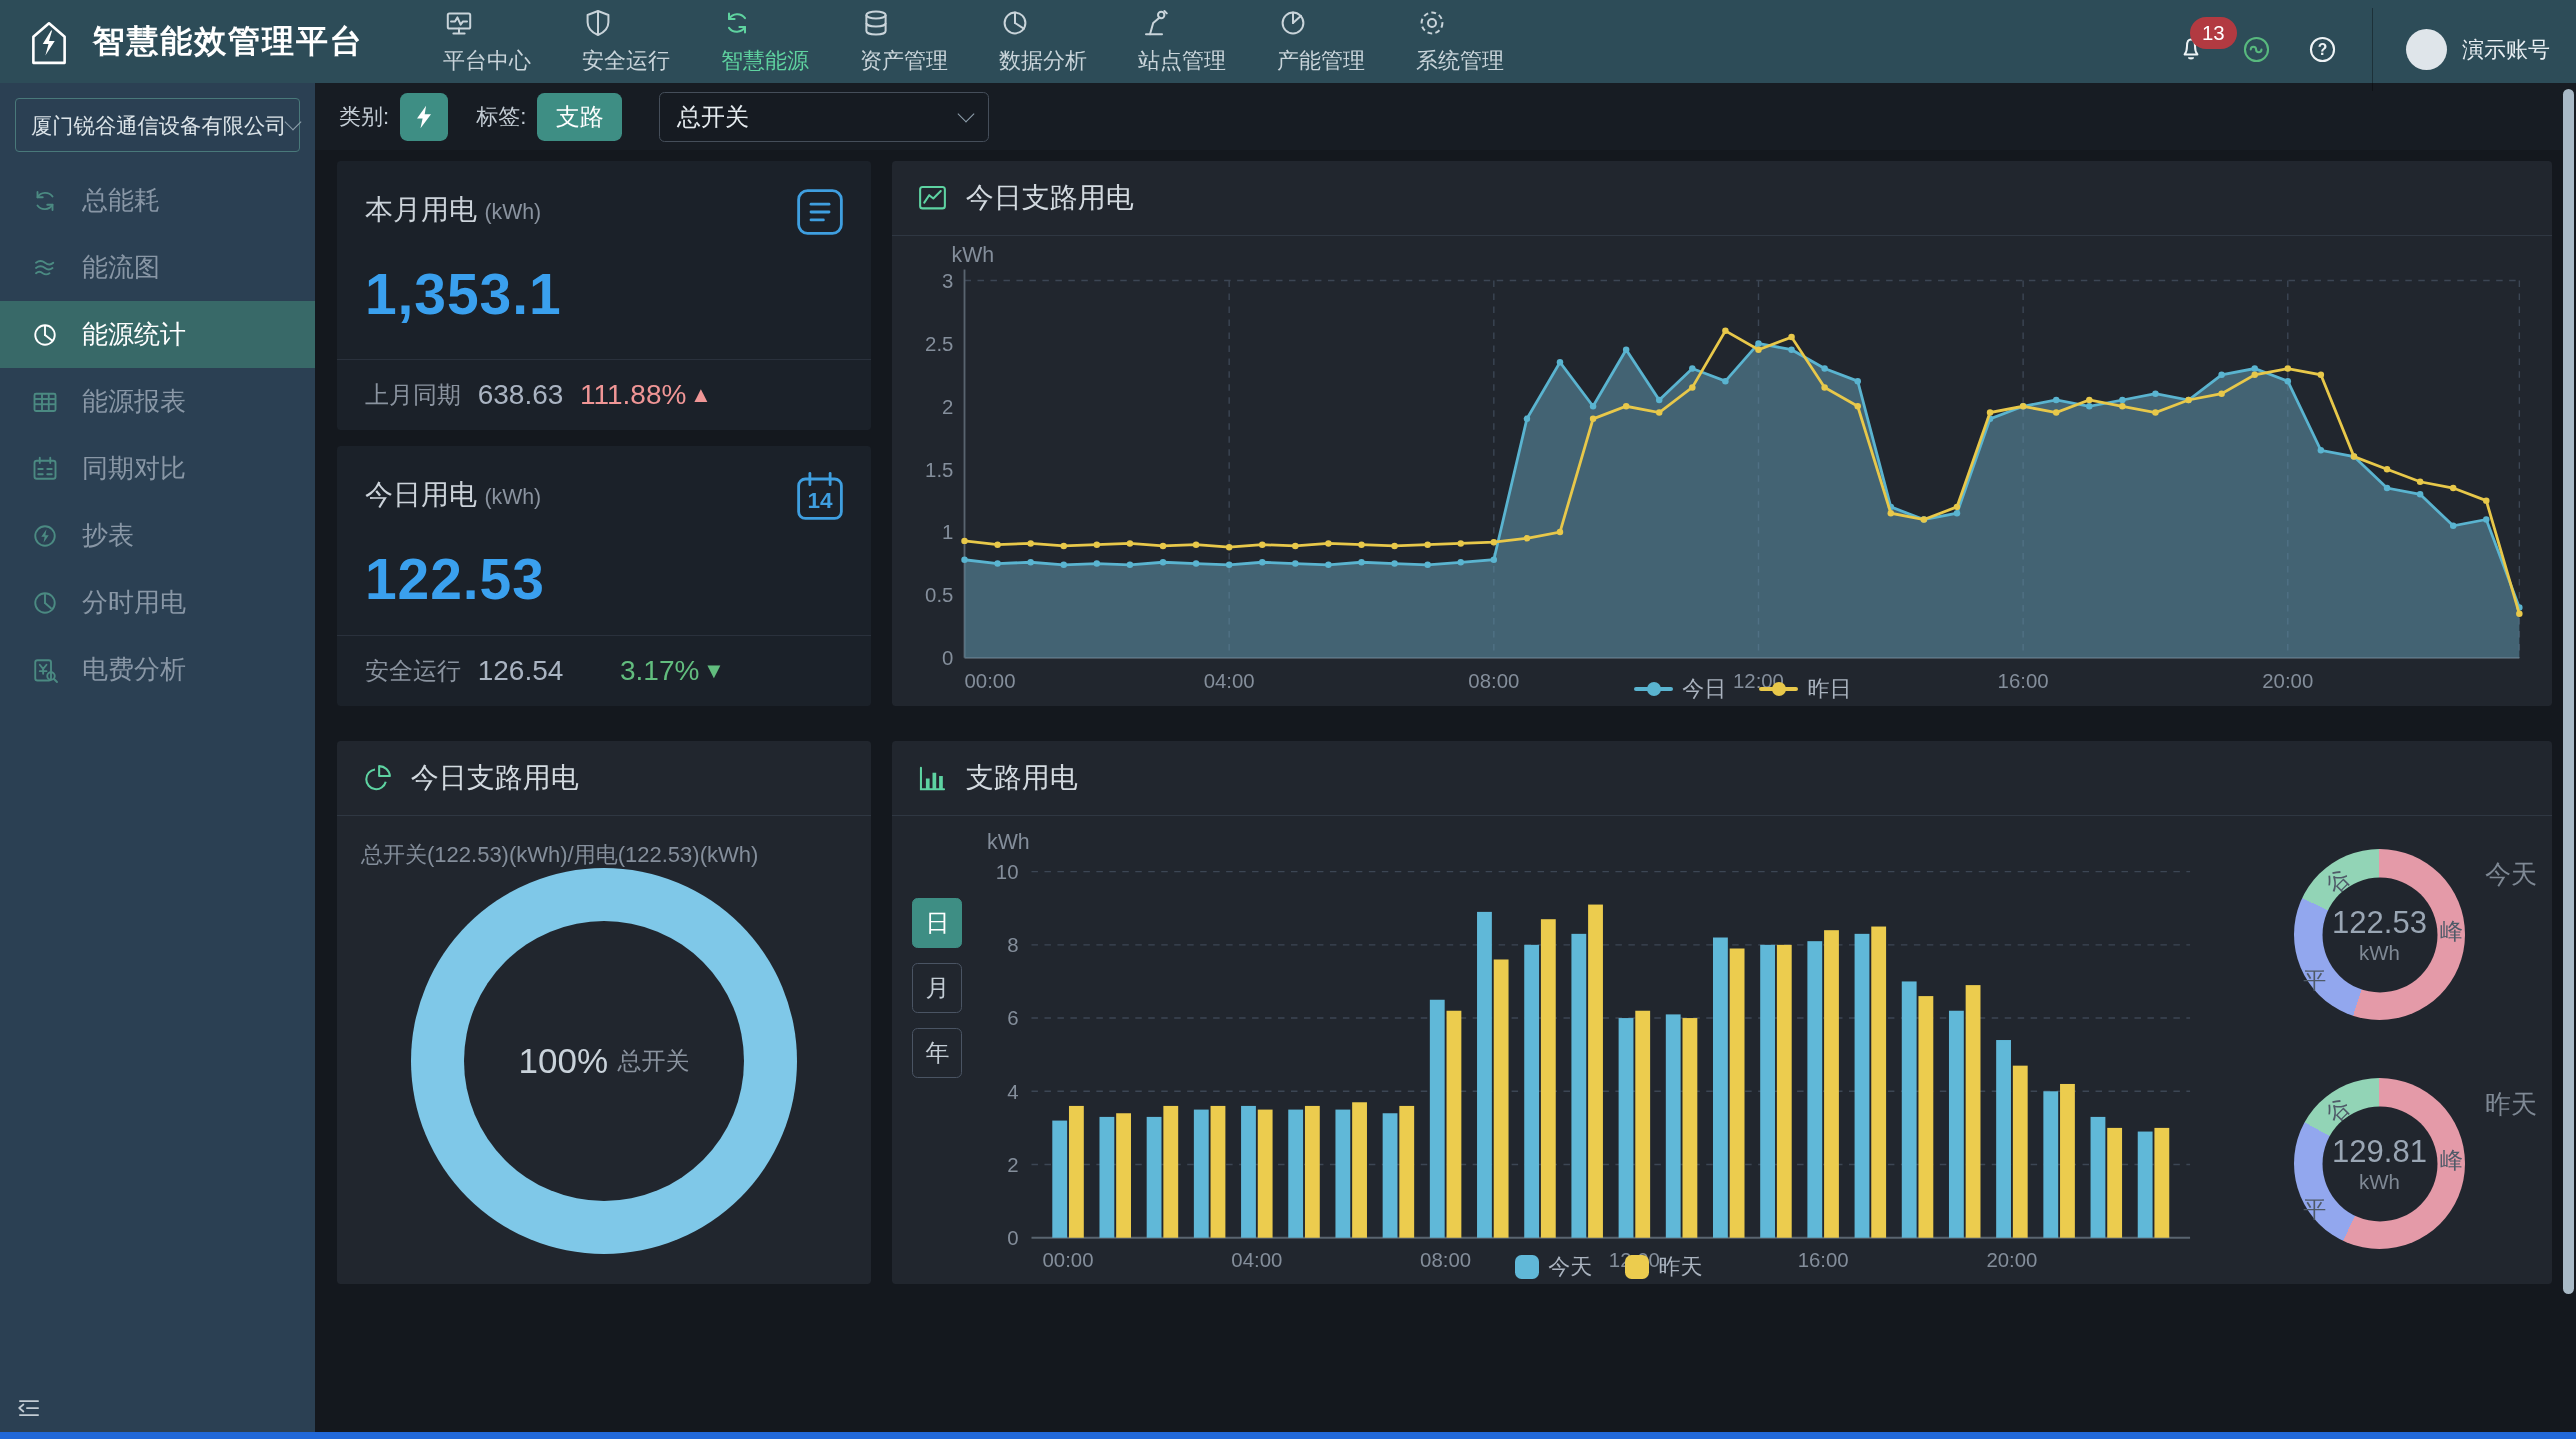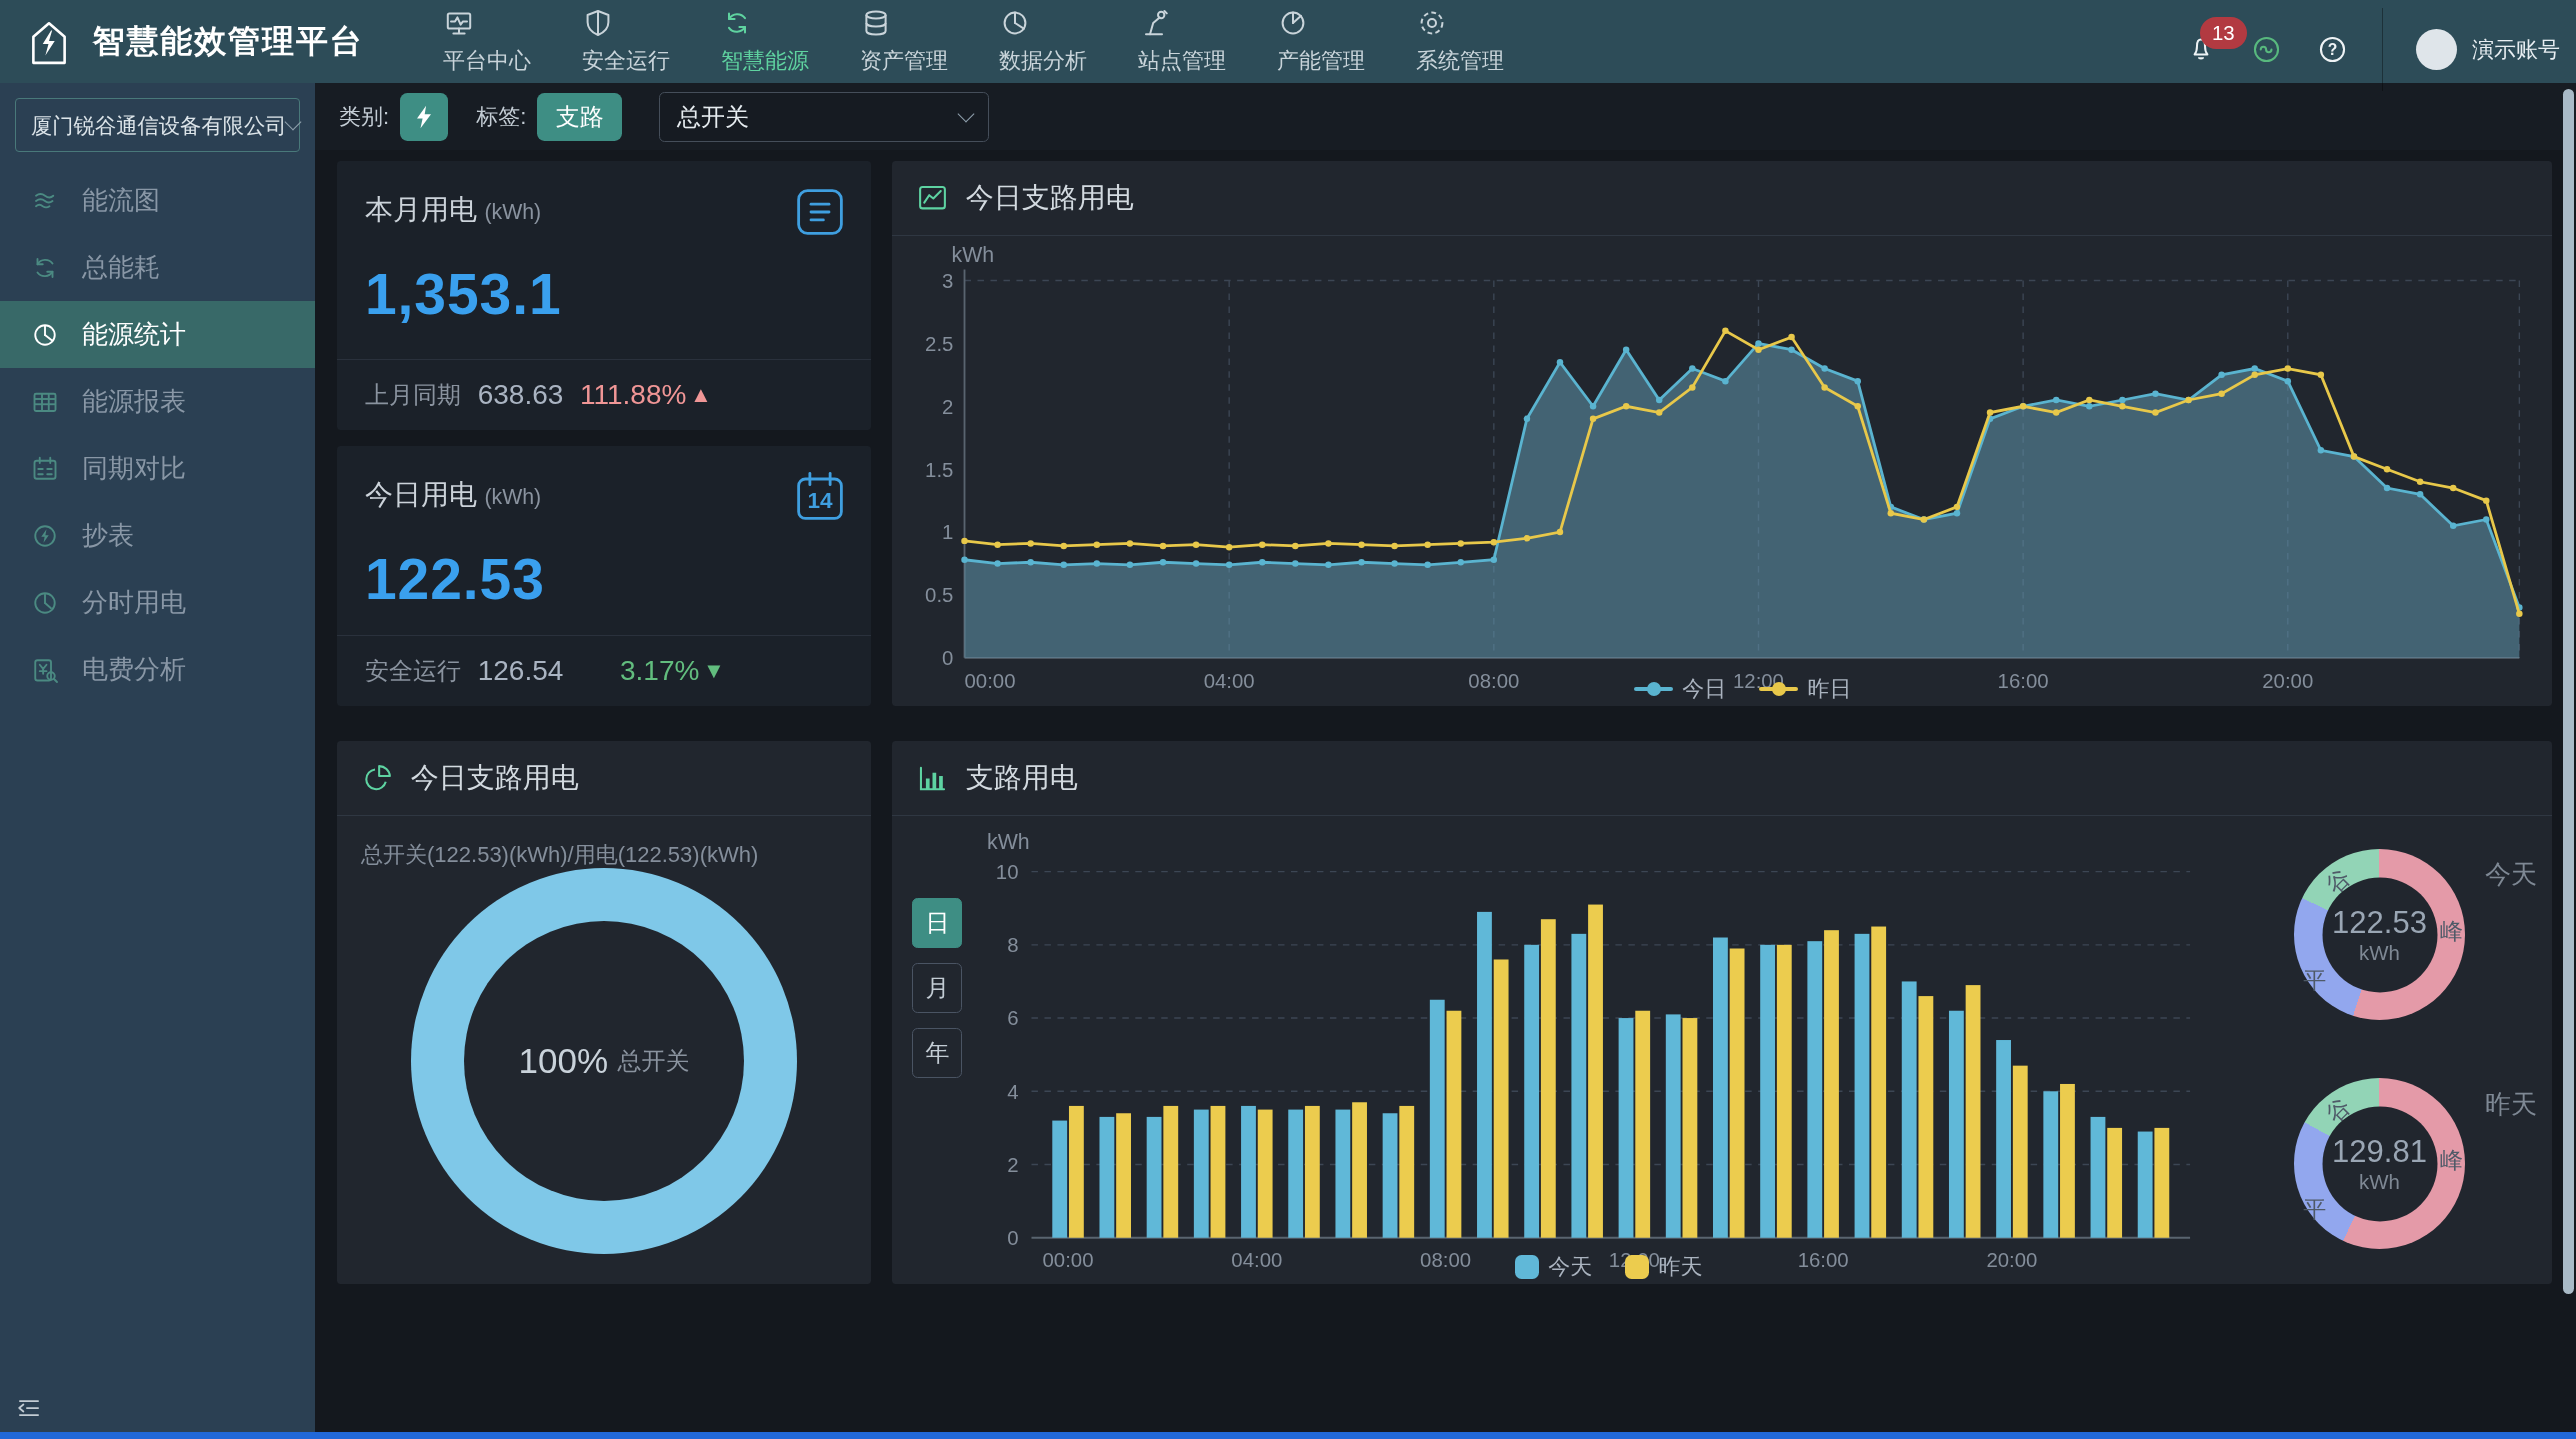--- a/index.html
+++ b/index.html
@@ -6,21 +6,21 @@
   body{width:2576px;height:1439px;background:#14181e;font-family:"Liberation Sans","DejaVu Sans",sans-serif;overflow:hidden;}
   #app{position:relative;width:2576px;height:1439px;}
 
   
   .topbar{position:absolute;top:0;left:0;width:100%;height:83px;background:#2d4c58;display:flex;align-items:center;z-index:6;}
   .logo{display:flex;align-items:center;gap:18.5px;padding-left:24px;width:419px;}
   .logo-title{color:#ffffff;font-size:32px;font-weight:bold;letter-spacing:1.9px;white-space:nowrap;}
   .nav{display:flex;gap:41px;align-items:center;height:100%;}
   .nav-item{display:flex;flex-direction:column;align-items:flex-start;justify-content:center;gap:6.5px;cursor:pointer;color:#c9d4da;font-size:22px;min-width:98px;height:100%;}
   .nav-item.active{color:#5fd3a0;}
-  .top-right{margin-left:auto;display:flex;align-items:center;gap:33px;padding-right:16px;height:100%;margin-top:16px;}
+  .top-right{margin-left:auto;display:flex;align-items:center;gap:33px;padding-right:26px;height:100%;margin-top:16px;}
   .bell-wrap{position:relative;cursor:pointer;}
   .badge{position:absolute;top:-15px;left:15px;background:#b23a41;color:#fff;font-size:20.4px;line-height:1;border-radius:16px;padding:5.6px 12px;}
   .account{display:flex;align-items:center;gap:15px;border-left:0.9px solid rgba(0,0,0,0.35);padding-left:33px;height:100%;color:#e8eef2;font-size:22px;cursor:pointer;}
   .avatar{width:41px;height:41px;border-radius:50%;background:#dfe5ea;}
 
   
   .sidebar{position:absolute;top:83px;left:0;width:315px;bottom:7.4px;background:#2b4053;z-index:5;}
   .company{margin:15px;height:52px;border:0.9px solid #49797a;border-radius:4px;display:flex;align-items:center;justify-content:space-between;padding:0 15px;color:#dde5ea;font-size:21.3px;cursor:pointer;white-space:nowrap;}
   .chev{width:11px;height:11px;border-right:1.9px solid #8fa0ad;border-bottom:1.9px solid #8fa0ad;transform:rotate(45deg);margin-top:-5.6px;flex:none;}
   .menu{margin-top:15px;}
@@ -199,35 +199,35 @@
     </div>
   </div>
 
   <div class="sidebar">
     <div class="company">
       <span>厦门锐谷通信设备有限公司</span>
       <span class="chev"></span>
     </div>
     <div class="menu">
       <div class="menu-item">
-        <svg width="30" height="30" viewBox="0 0 40 40" fill="none" stroke="currentColor" stroke-width="2.5" stroke-linecap="round">
-            <path d="M8 13 C12 10 16 10 20 13 C24 16 28 16 31 13"></path>
-            <path d="M8 20 C12 17 16 17 20 20 C23 22.5 27 22.5 30 20"></path>
-            <path d="M8 27 C11 24.5 14 24.5 17 27 C20 29 23 29 26 27"></path>
-          </svg>
-        <span>能流图</span>
-      </div>
-      <div class="menu-item">
         <svg width="30" height="30" viewBox="0 0 40 40" fill="none" stroke="currentColor" stroke-width="2.5" stroke-linecap="round" stroke-linejoin="round">
             <path d="M30 14 A12 12 0 0 0 10 15"></path>
             <polyline points="10,8 10,15 17,15"></polyline>
             <path d="M10 26 A12 12 0 0 0 30 25"></path>
             <polyline points="30,32 30,25 23,25"></polyline>
           </svg>
         <span>总能耗</span>
+      </div>
+      <div class="menu-item">
+        <svg width="30" height="30" viewBox="0 0 40 40" fill="none" stroke="currentColor" stroke-width="2.5" stroke-linecap="round">
+            <path d="M8 13 C12 10 16 10 20 13 C24 16 28 16 31 13"></path>
+            <path d="M8 20 C12 17 16 17 20 20 C23 22.5 27 22.5 30 20"></path>
+            <path d="M8 27 C11 24.5 14 24.5 17 27 C20 29 23 29 26 27"></path>
+          </svg>
+        <span>能流图</span>
       </div>
       <div class="menu-item active">
         <svg width="30" height="30" viewBox="0 0 40 40" fill="none" stroke="currentColor" stroke-width="2.5" stroke-linecap="round">
             <circle cx="20" cy="20" r="13"></circle>
             <path d="M20 20 V8"></path>
             <path d="M20 20 L29 27"></path>
           </svg>
         <span>能源统计</span>
       </div>
       <div class="menu-item">

